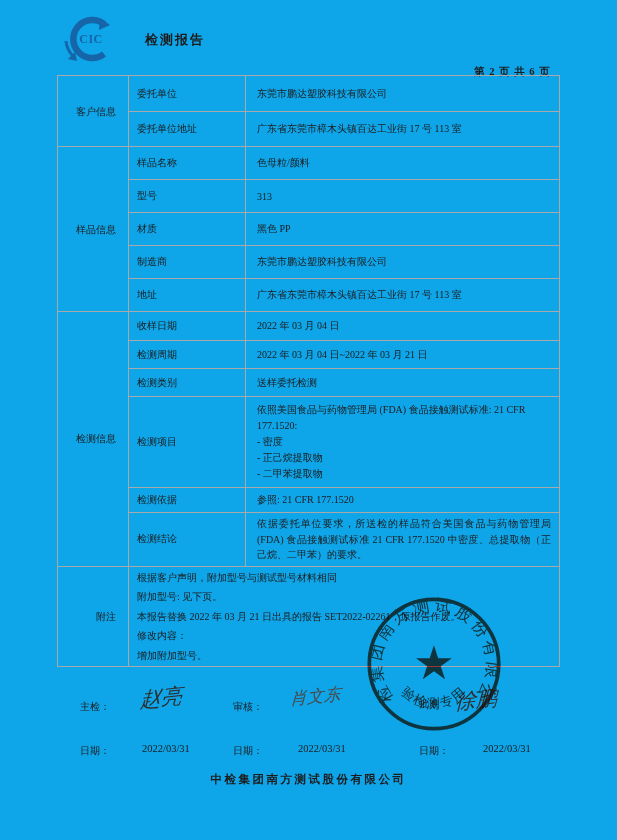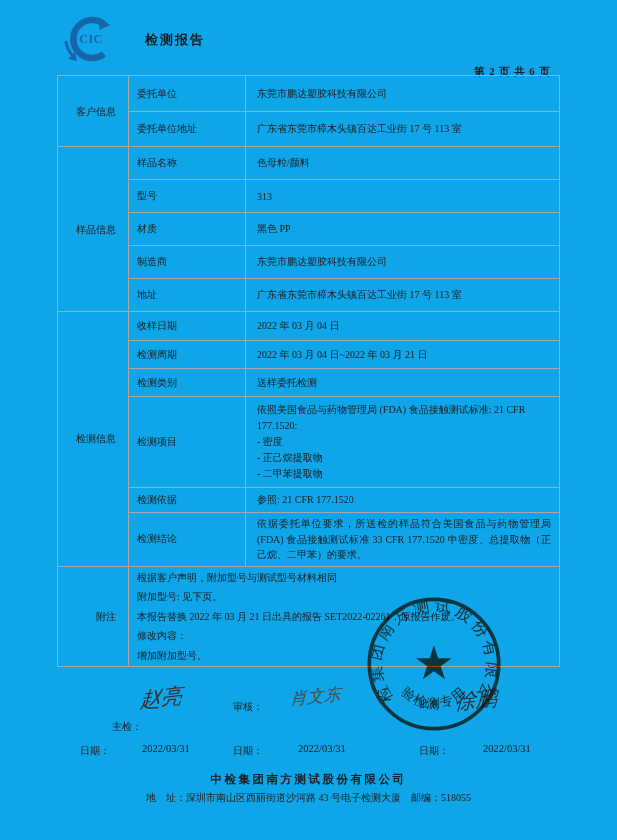--- a/index.html
+++ b/index.html
@@ -114,37 +114,37 @@
         <div>- 正己烷提取物</div>
         <div>- 二甲苯提取物</div>
       </td>
     </tr>
     <tr style="height:25px;">
       <td class="field">检测依据</td>
       <td class="value">参照: 21 CFR 177.1520</td>
     </tr>
     <tr style="height:46px;">
       <td class="field">检测结论</td>
-      <td class="value justify">依据委托单位要求，所送检的样品符合美国食品与药物管理局 (FDA) 食品接触测试标准 33 CFR 177.1520 中密度、总提取物（正己烷、二甲苯）的要求。</td>
+      <td class="value justify">依据委托单位要求，所送检的样品符合美国食品与药物管理局 (FDA) 食品接触测试标准 21 CFR 177.1520 中密度、总提取物（正己烷、二甲苯）的要求。</td>
     </tr>
 
     <tr style="height:96px;">
       <td class="sec">附注</td>
       <td class="notes" colspan="2">
         <div>根据客户声明，附加型号与测试型号材料相同</div>
         <div>附加型号: 见下页。</div>
         <div>本报告替换 2022 年 03 月 21 日出具的报告 SET2022-02261，原报告作废。</div>
         <div>修改内容：</div>
         <div>增加附加型号。</div>
       </td>
     </tr>
   </tbody>
     </table>
 
-  <div class="sig-label" style="left:80px;top:720px;margin-left:32px;">主检：</div>
+  <div class="sig-label" style="left:80px;top:700px;">主检：</div>
   <div class="signature" style="left:140px;top:684px;">赵亮</div>
   <div class="sig-label" style="left:233px;top:700px;">审核：</div>
   <div class="signature small" style="left:290px;top:685px;">肖文东</div>
   <div class="sig-label" style="left:419px;top:697px;">批准：</div>
   <div class="signature" style="left:455px;top:686px;">徐鹏</div>
 
   <div class="date-label" style="left:80px;top:744px;">日期：</div>
   <div class="date-value" style="left:142px;top:743px;">2022/03/31</div>
   <div class="date-label" style="left:233px;top:744px;">日期：</div>
   <div class="date-value" style="left:298px;top:743px;">2022/03/31</div>
@@ -160,15 +160,14 @@
     <text font-size="15.5" fill="#dd3a2b" font-family="Liberation Serif, DejaVu Serif, serif" letter-spacing="3.5">
       <textPath href="#sealTopArc" startOffset="50%" text-anchor="middle">中检集团南方测试股份有限公司</textPath>
     </text>
     <text x="66" y="80" text-anchor="middle" font-size="44" fill="#dd3a2b">★</text>
     <text font-size="12.5" fill="#dd3a2b" font-family="Liberation Serif, DejaVu Serif, serif" letter-spacing="1.5">
       <textPath href="#sealBottomArc" startOffset="50%" text-anchor="middle">检验检测专用章</textPath>
     </text>
   </svg>
 
   <div class="footer-company">中检集团南方测试股份有限公司</div>
-  <div class="footer-address">地　址：深圳市南山区西丽街道沙河路 43 号电子检测大厦　邮编：518055</div>
 
 </div>
 
 </body></html>

